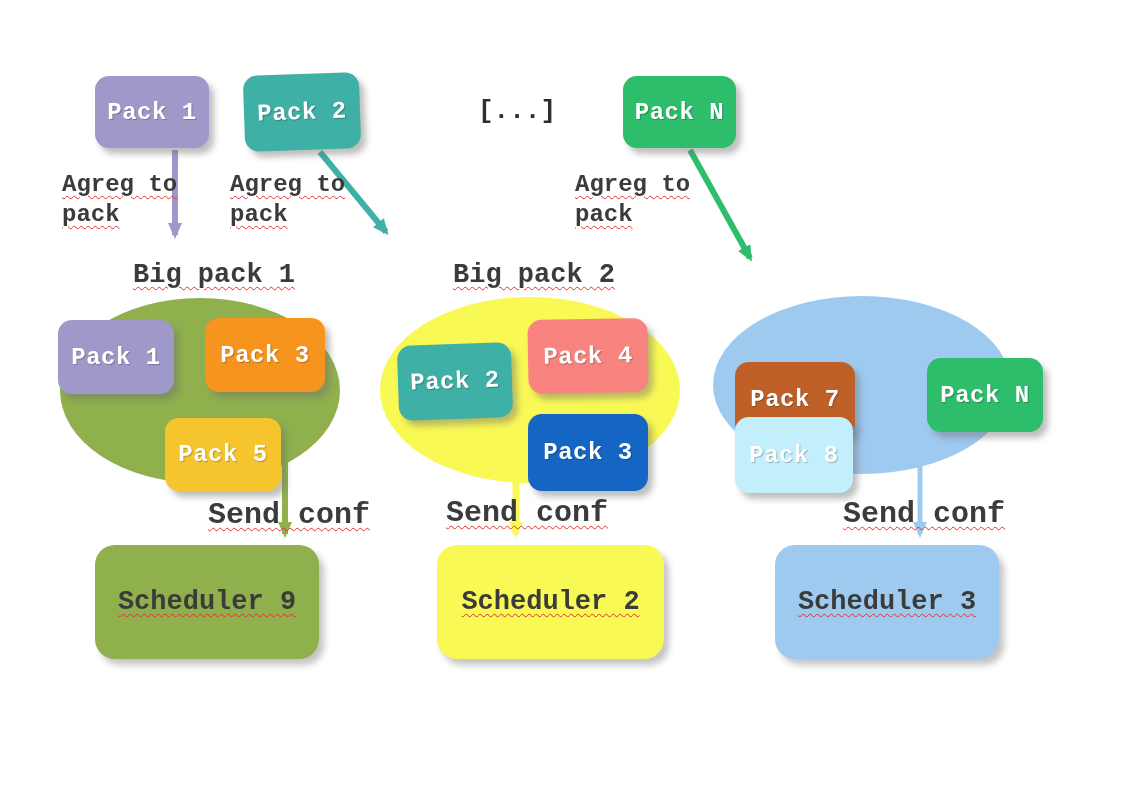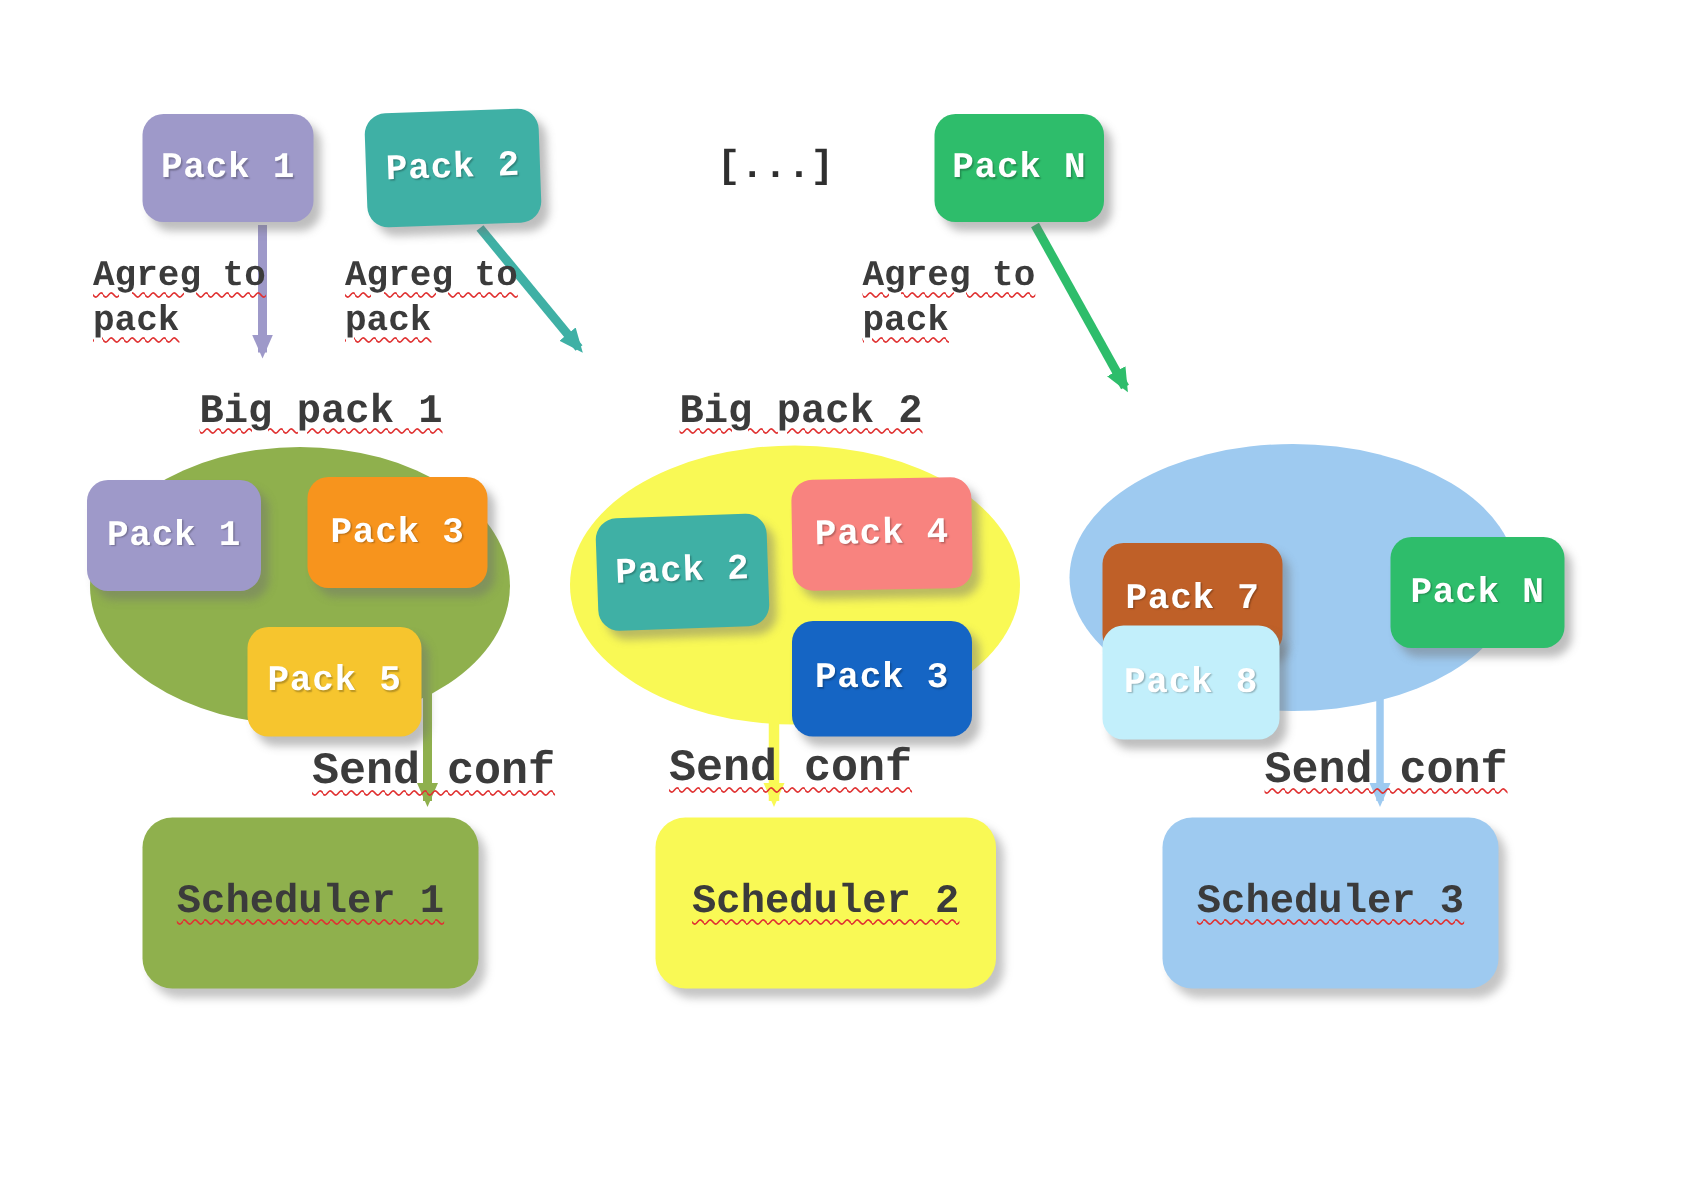--- a/index.html
+++ b/index.html
@@ -149,21 +149,21 @@
     <span class="wavy">Send conf</span>
   </div>
   <div class="send" style="left:446px;top:496px;">
     <span class="wavy">Send conf</span>
   </div>
   <div class="send" style="left:843px;top:497px;">
     <span class="wavy">Send conf</span>
   </div>
 
   <div class="scheduler" style="left: 95px; top: 545px; width: 224px; height: 114px; background-color: rgb(143, 176, 77);">
-    <span class="lbl wavy">Scheduler 1</span>
+    <span class="lbl wavy">Scheduler 9</span>
   </div>
   <div class="scheduler" style="left: 437px; top: 545px; width: 227px; height: 114px; background-color: rgb(249, 249, 85);">
     <span class="lbl wavy">Scheduler 2</span>
   </div>
   <div class="scheduler" style="left: 775px; top: 545px; width: 224px; height: 114px; background-color: rgb(158, 202, 240);">
     <span class="lbl wavy">Scheduler 3</span>
   </div>
 
 </div>
 

